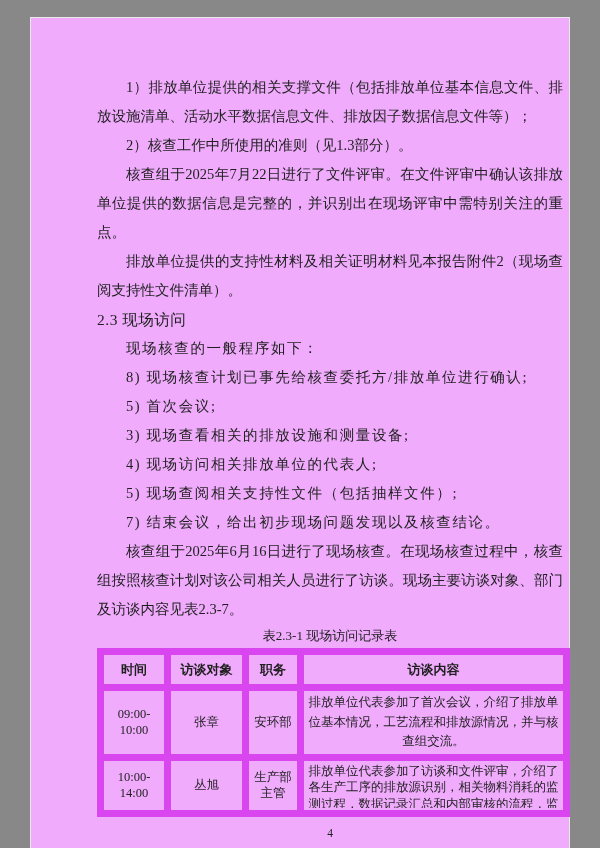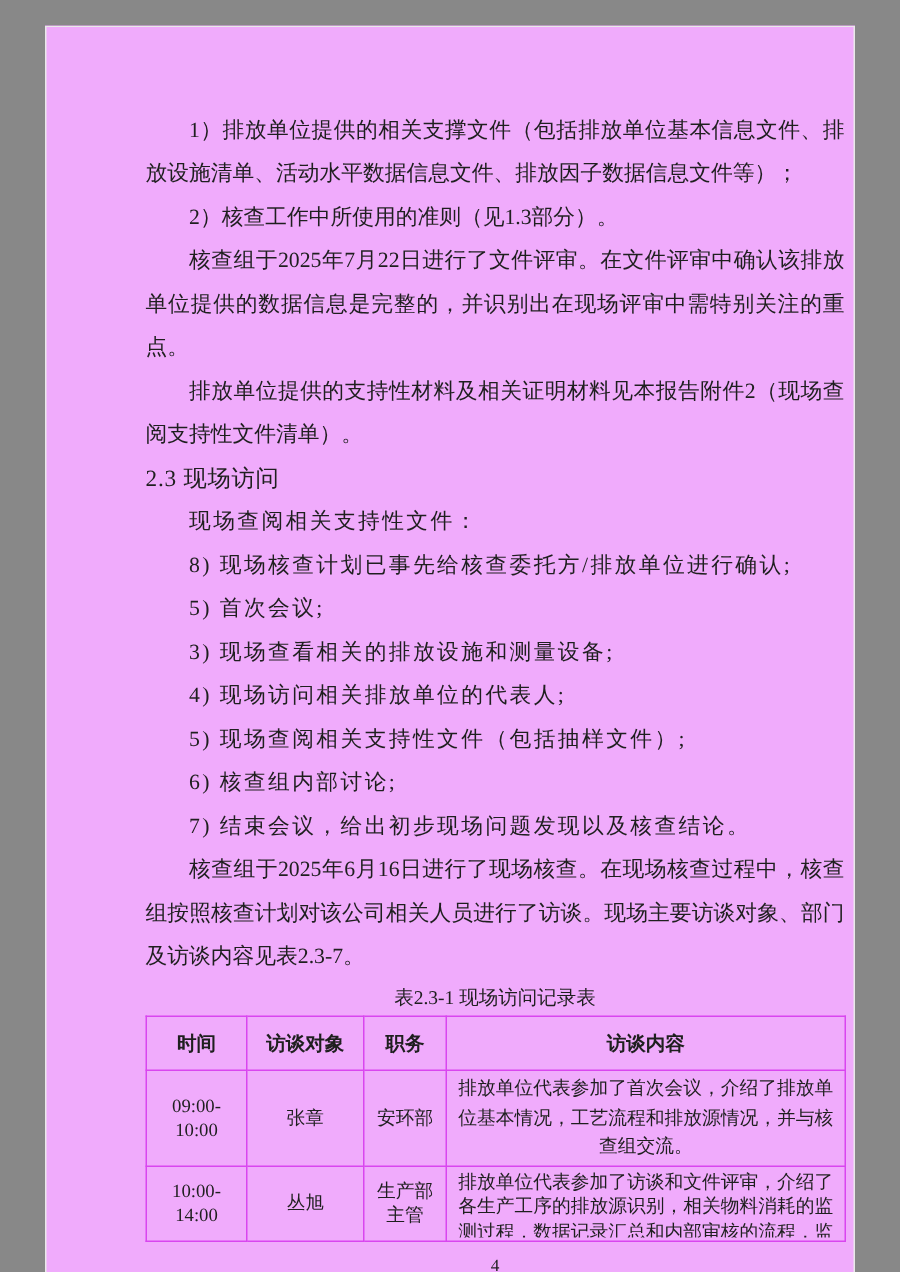--- a/index.html
+++ b/index.html
@@ -47,21 +47,21 @@
     line-height: 24px;
     font-weight: normal;
     text-align: center;
   }
   table.interview {
     width: 466px;
     border-collapse: collapse;
     table-layout: fixed;
   }
   table.interview th, table.interview td {
-    border: 1px solid #d946ef;
+    border: 7px solid #d946ef;
     font-size: 12.5px;
     vertical-align: middle;
     text-align: center;
     padding: 2px 4px;
   }
   table.interview th {
     font-weight: bold;
     font-size: 13px;
     height: 36px;
   }
@@ -94,27 +94,26 @@
 <div class="page">
   <div class="content">
 
     <p class="para">1）排放单位提供的相关支撑文件（包括排放单位基本信息文件、排放设施清单、活动水平数据信息文件、排放因子数据信息文件等）；</p>
     <p class="para">2）核查工作中所使用的准则（见1.3部分）。</p>
     <p class="para">核查组于2025年7月22日进行了文件评审。在文件评审中确认该排放单位提供的数据信息是完整的，并识别出在现场评审中需特别关注的重点。</p>
     <p class="para">排放单位提供的支持性材料及相关证明材料见本报告附件2（现场查阅支持性文件清单）。</p>
 
     <h2 class="heading">2.3 现场访问</h2>
 
-    <p class="line">现场查阅相关支持性文件：</p>
+    <p class="line">现场核查的一般程序如下：</p>
     <p class="line">8) 现场核查计划已事先给核查委托方/排放单位进行确认;</p>
     <p class="line">5) 首次会议;</p>
     <p class="line">3) 现场查看相关的排放设施和测量设备;</p>
     <p class="line">4) 现场访问相关排放单位的代表人;</p>
     <p class="line">5) 现场查阅相关支持性文件（包括抽样文件）;</p>
-    <p class="line">6) 核查组内部讨论;</p>
     <p class="line">7) 结束会议，给出初步现场问题发现以及核查结论。</p>
 
     <p class="para">核查组于2025年6月16日进行了现场核查。在现场核查过程中，核查组按照核查计划对该公司相关人员进行了访谈。现场主要访谈对象、部门及访谈内容见表2.3-7。</p>
 
     <div class="caption">表2.3-1 现场访问记录表</div>
 
     <table class="interview">
       <colgroup>
         <col style="width:67px">
         <col style="width:78px">

